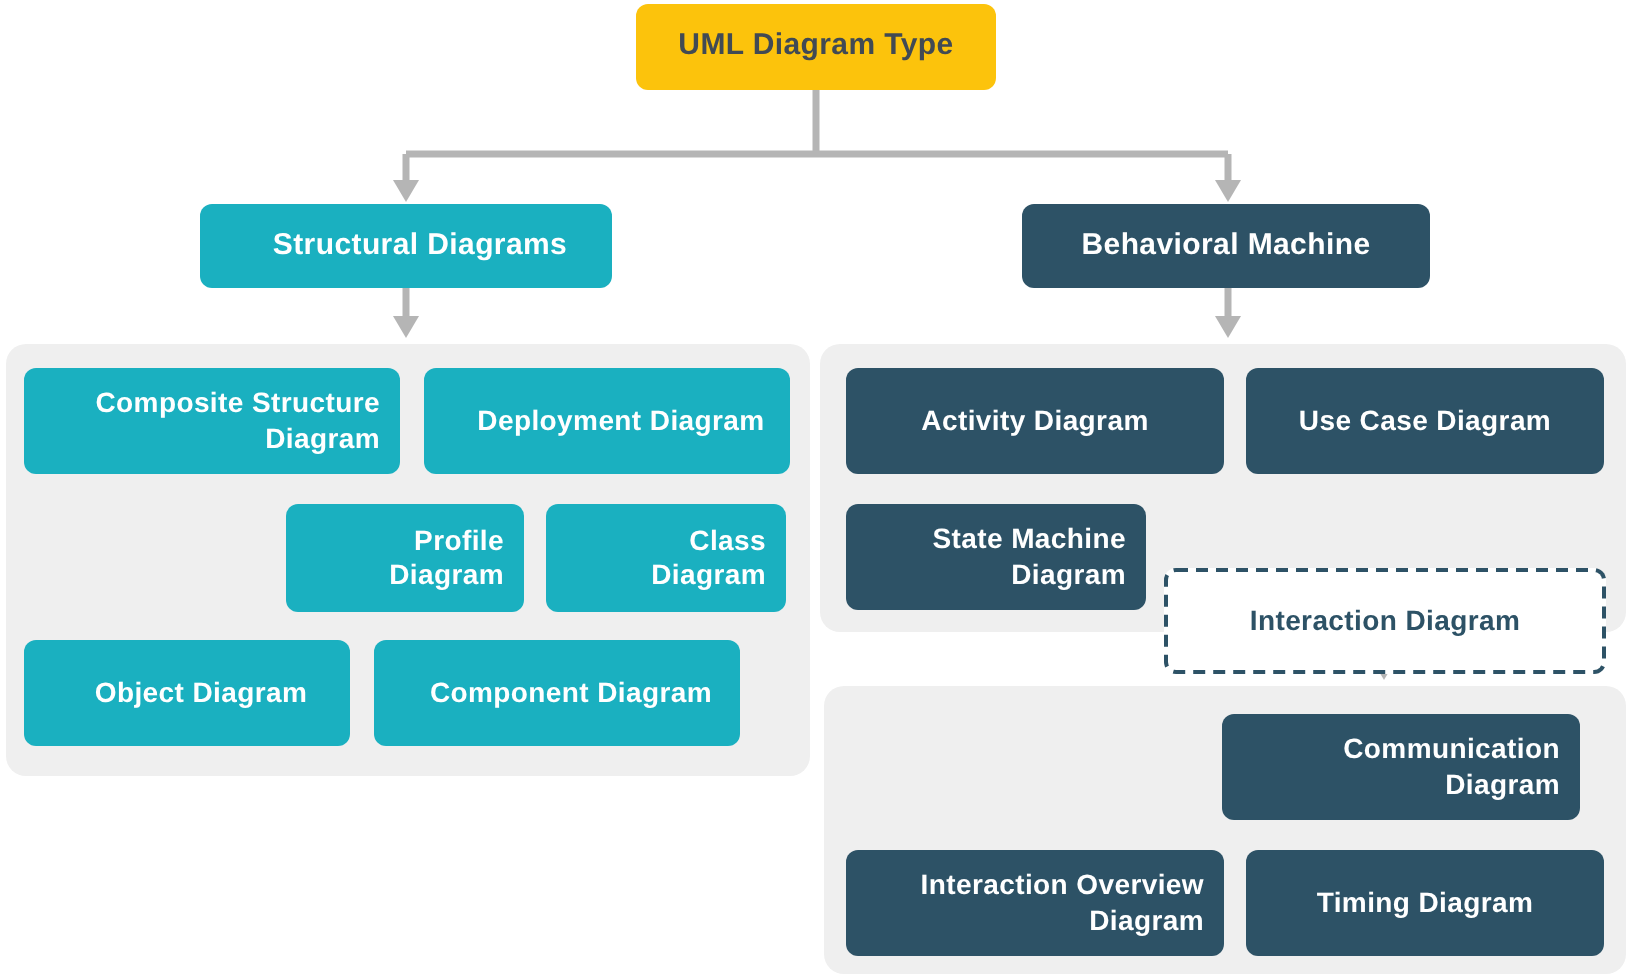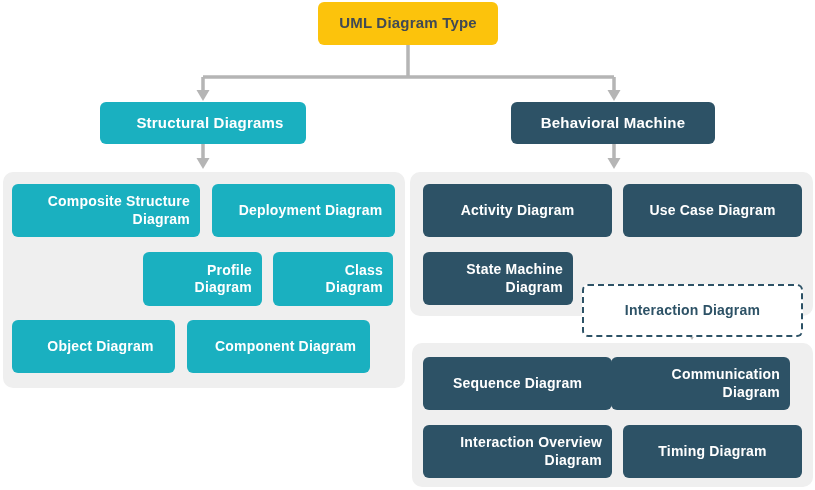--- a/index.html
+++ b/index.html
@@ -128,18 +128,17 @@
   <div class="node leaf teal bx-profile">Profile Diagram</div>
   <div class="node leaf teal bx-class">Class Diagram</div>
   <div class="node leaf teal bx-object">Object Diagram</div>
   <div class="node leaf teal bx-component">Component Diagram</div>
 
   <div class="node leaf navy bx-activity">Activity Diagram</div>
   <div class="node leaf navy bx-usecase">Use Case Diagram</div>
   <div class="node leaf navy bx-statemachine">State Machine Diagram</div>
   <div class="node leaf dashed-node bx-interaction">Interaction Diagram</div>
 
-  <div class="node leaf navy bx-sequence">Sequence Diagram</div>
   <div class="node leaf navy bx-communication">Communication Diagram</div>
   <div class="node leaf navy bx-intoverview">Interaction Overview Diagram</div>
   <div class="node leaf navy bx-timing">Timing Diagram</div>
 
 </div>
 
 </body></html>

